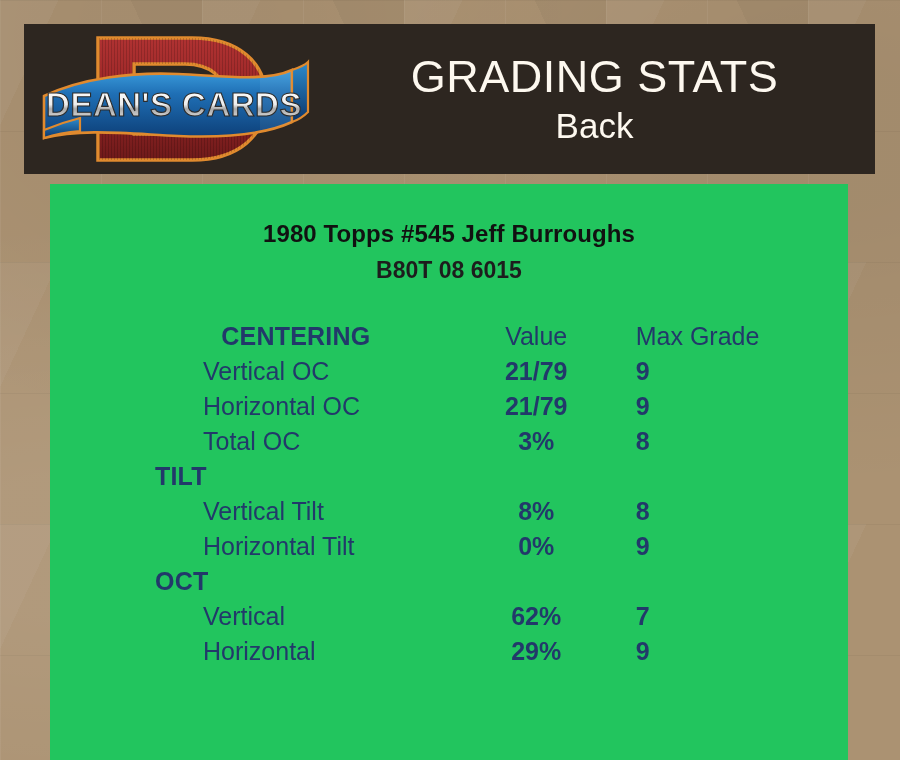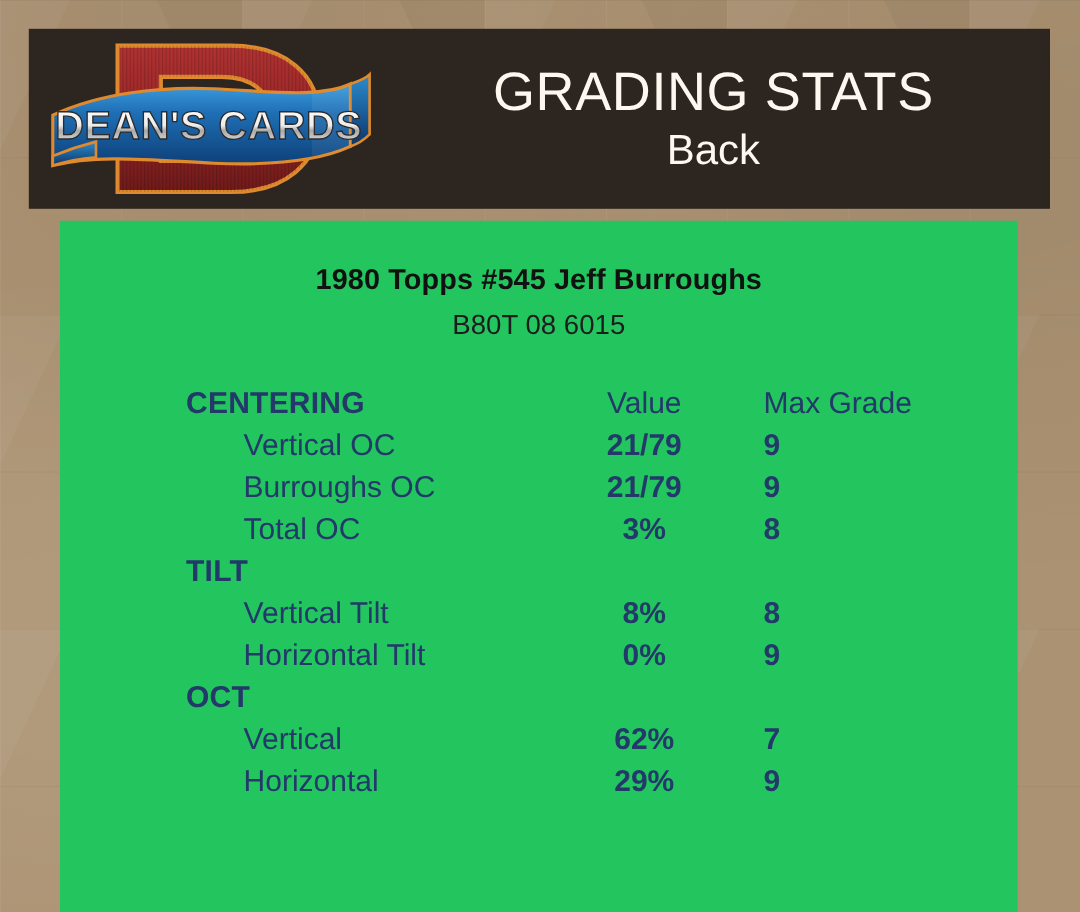--- a/index.html
+++ b/index.html
@@ -101,21 +101,21 @@
     text-align: center;
     font-size: 24px;
     font-weight: bold;
     color: #111111;
     margin-top: 36px;
     letter-spacing: 0.1px;
   }
   #card-code {
     text-align: center;
     font-size: 23px;
-    font-weight: 400;
+    font-weight: 700;
     color: #1d1d1d;
     margin-top: 9px;
   }
 
   
   #stats-table {
     margin: 35px 0 0 0;
     width: 798px;
     border-collapse: collapse;
     color: #22396a;
@@ -128,20 +128,21 @@
     vertical-align: middle;
   }
   .col-label   { width: 370px; text-align: left; }
   .col-value   { width: 200px; text-align: center; }
   .col-grade   { width: 228px; text-align: left; }
 
   .hdr-label {
     font-weight: bold;
     padding-left: 105px !important;
     letter-spacing: 0.2px;
+    text-align: center;
   }
   .hdr-value, .hdr-grade { font-weight: normal; }
 
   .group-row td {
     font-weight: bold;
     padding-left: 105px !important;
     letter-spacing: 0.2px;
   }
   .item-label { padding-left: 153px !important; font-weight: 400; }
   .item-value, .item-grade { font-weight: 700; }
@@ -220,21 +221,21 @@
           <th class="col-label hdr-label">CENTERING</th>
           <th class="col-value hdr-value">Value</th>
           <th class="col-grade hdr-grade">Max Grade</th>
         </tr>
         <tr>
           <td class="col-label item-label">Vertical OC</td>
           <td class="col-value item-value">21/79</td>
           <td class="col-grade item-grade">9</td>
         </tr>
         <tr>
-          <td class="col-label item-label">Burroughs OC</td>
+          <td class="col-label item-label">Horizontal OC</td>
           <td class="col-value item-value">21/79</td>
           <td class="col-grade item-grade">9</td>
         </tr>
         <tr>
           <td class="col-label item-label">Total OC</td>
           <td class="col-value item-value">3%</td>
           <td class="col-grade item-grade">8</td>
         </tr>
         <tr class="group-row">
           <td class="col-label">TILT</td>

